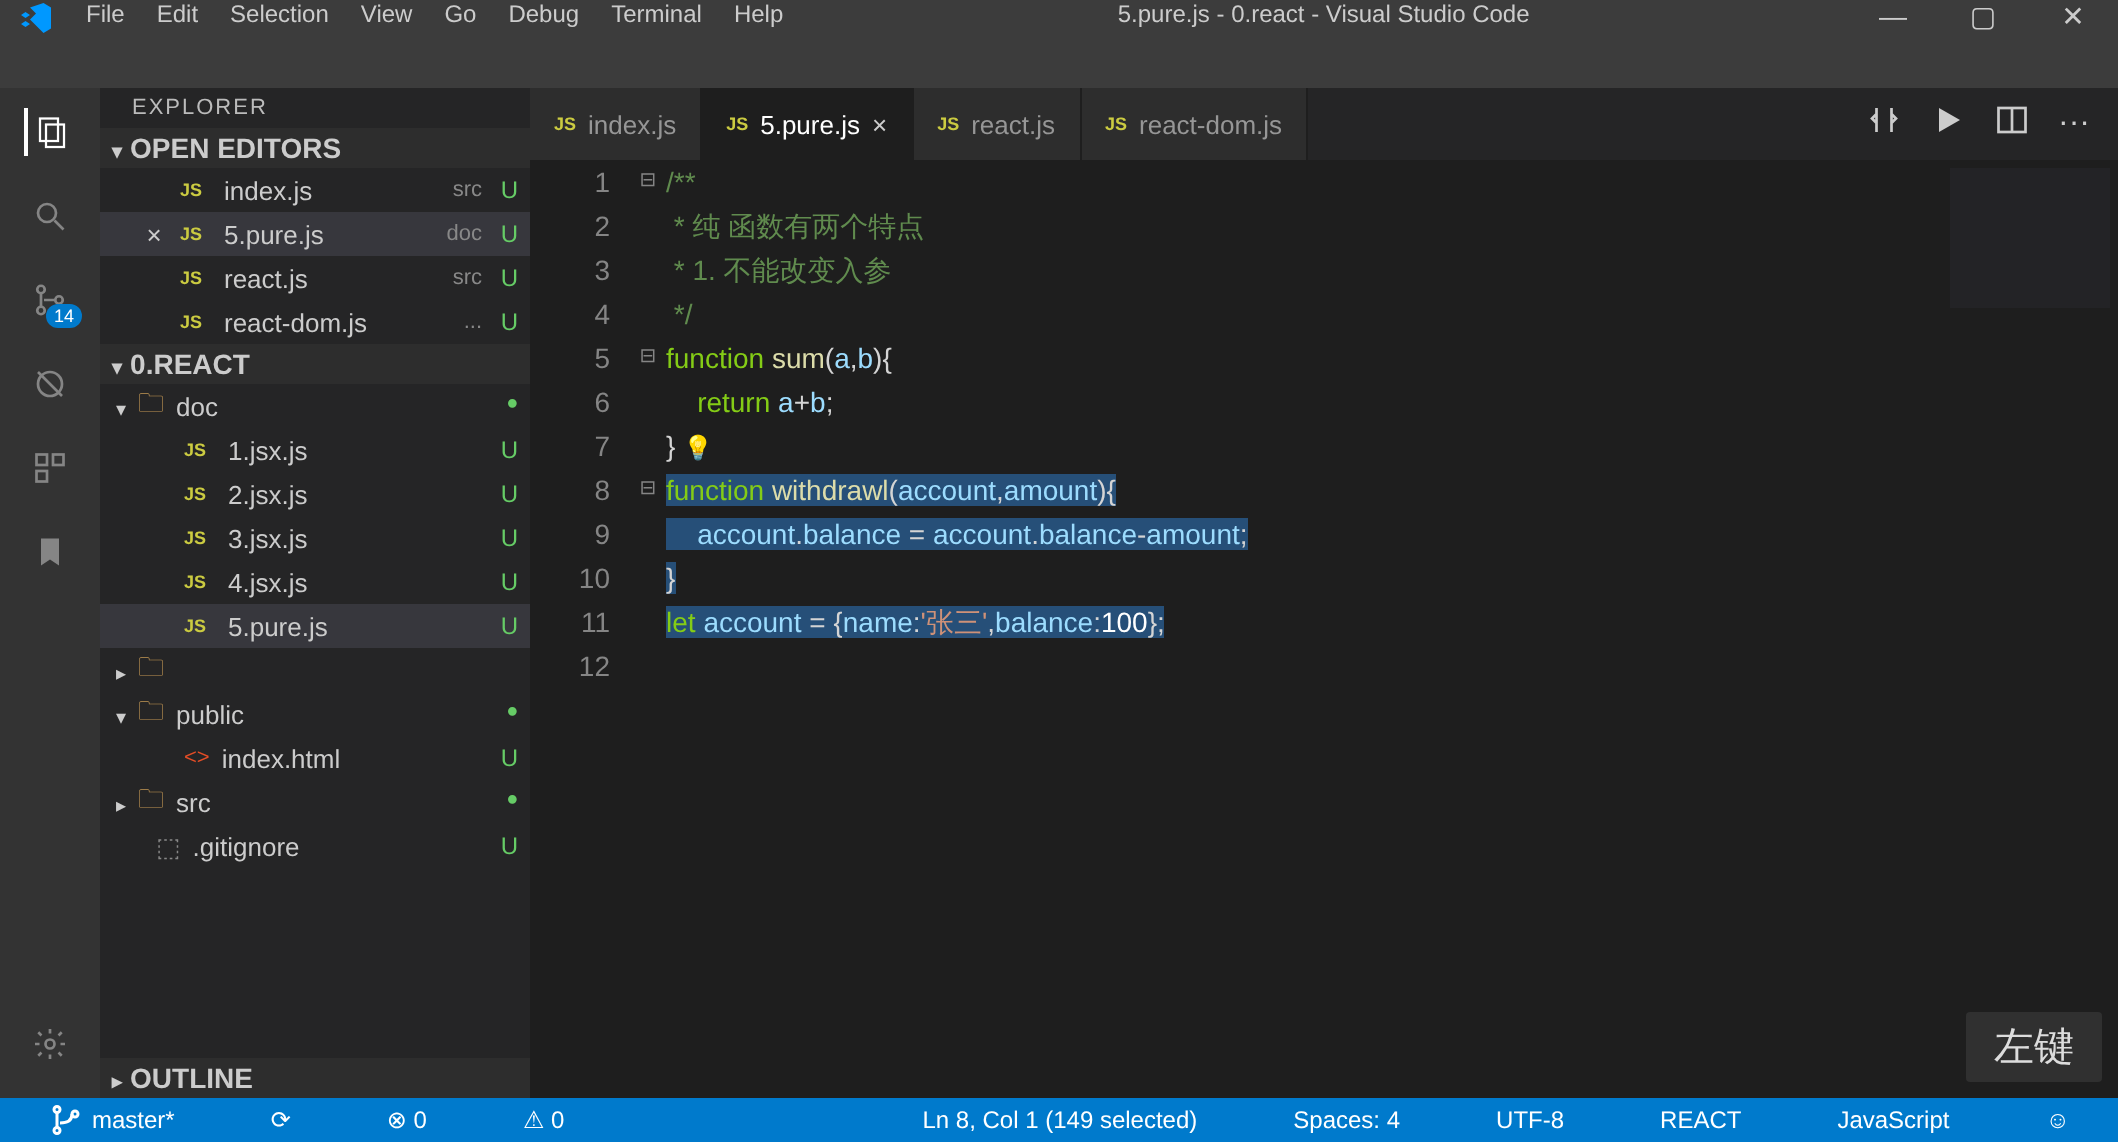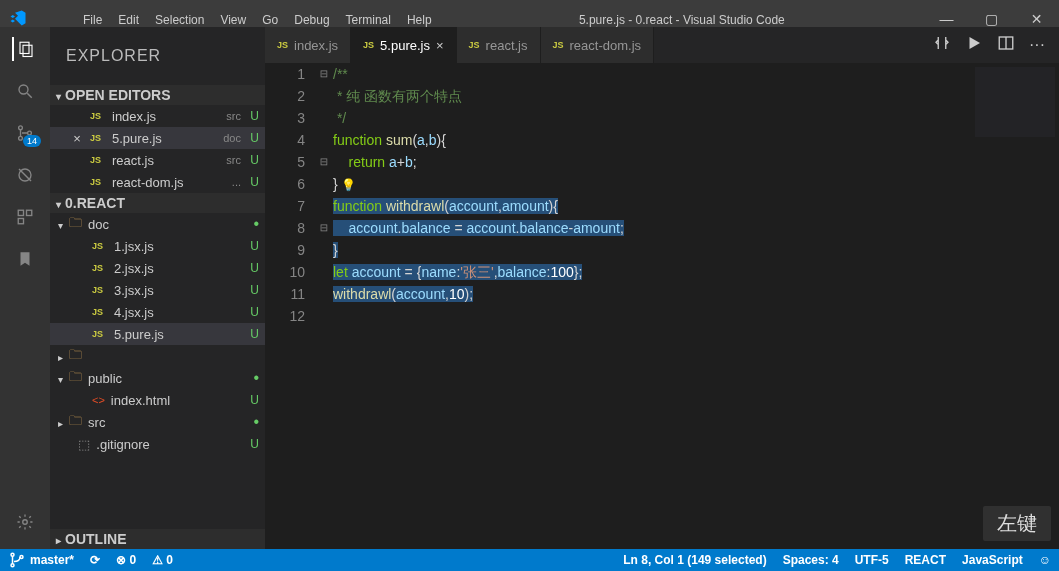--- a/index.html
+++ b/index.html
@@ -1,31 +1,31 @@
 <!DOCTYPE html>
 <html><head>
 <meta charset="utf-8">
 <style>
 * { margin: 0; padding: 0; box-sizing: border-box; font-family: "Segoe UI", sans-serif; }
 body { background: #1e1e1e; color: #ccc; width: 1059px; height: 571px; overflow: hidden; display: flex; flex-direction: column; }
-.titlebar { height: 27px; background: #3c3c3c; display: flex; align-items: flex-end; font-size: 12px; color: #ccc; gap: 40px; }
+.titlebar { height: 44px; background: #3c3c3c; display: flex; align-items: flex-start; font-size: 12px; color: #ccc; }
 .titlebar .logo { width: 35px; display:flex; align-items:center; justify-content:center; color:#0098ff; }
 .titlebar .menu { display: flex; gap: 0; }
 .titlebar .menu span { padding: 0 8px; cursor: pointer; }
 .titlebar .title { flex: 1; text-align: center; color: #ccc; }
 .titlebar .wincontrols { display: flex; }
 .titlebar .wincontrols span { width: 45px; text-align:center; font-size: 14px; cursor:pointer;}
 .main { flex: 1; display: flex; min-height: 0; }
 .activitybar { width: 50px; background: #333; display:flex; flex-direction:column; align-items:center; padding-top:10px; gap: 18px; }
 .activitybar .icon { width: 24px; height: 24px; color: #858585; display:flex; align-items:center; justify-content:center; cursor:pointer; position:relative;}
 .activitybar .icon.active { color: #fff; border-left: 2px solid #fff; margin-left: -2px; padding-left: 2px;}
 .activitybar .badge { position:absolute; bottom:-2px; right:-4px; background:#007acc; color:#fff; border-radius:8px; font-size:9px; padding:0 4px; line-height:12px;}
 .activitybar .bottom { margin-top:auto; margin-bottom: 15px; display:flex; flex-direction:column; gap:18px;}
 .sidebar { width: 215px; background: #252526; display:flex; flex-direction:column; font-size: 13px; overflow: hidden;}
-.sidebar .hdr { padding: 20px 16px; font-size: 16px; letter-spacing: 1px; color:#bbb; }
+.sidebar .hdr { padding: 4px 16px; font-size: 11px; letter-spacing: 1px; color:#bbb; }
 .sidebar .section-hdr { padding: 2px 6px; font-size: 14px; font-weight:bold; color:#ccc; display:flex; align-items:center; gap:4px; cursor:pointer; background:#2d2d2d;}
 .sidebar .file { padding: 1px 6px 1px 20px; display:flex; align-items:center; gap:6px; cursor:pointer; white-space:nowrap; color:#ccc; height: 22px;}
 .sidebar .file.active { background:#37373d;}
 .sidebar .file .closex { width: 14px; text-align:center; color:#ccc;}
 .sidebar .file .spacer { width: 14px;}
 .sidebar .file .js { color:#cbcb41; font-size:9px; font-weight:bold; width: 16px;}
 .sidebar .file .html { color:#e44d26; font-size:11px;}
 .sidebar .file .txt { flex:1; overflow:hidden; text-overflow:ellipsis;}
 .sidebar .file .hint { color:#888; font-size:11px; margin-left:2px;}
 .sidebar .file .dot { color:#6c6; font-size:16px; line-height:10px;}
@@ -49,21 +49,21 @@
 .c-key { color:#84cc16;}
 .c-fn { color:#dcdcaa;}
 .c-var { color:#9cdcfe;}
 .c-str { color:#ce9178;}
 .c-num { color:#ffffff;}
 .c-plain { color:#d4d4d4;}
 .sel { background:#264f78;}
 .bulb { color:#ffcc00; font-size:12px;}
 .minimap { position:absolute; top:4px; right:4px; width:80px; height:70px; background:#25252a; opacity:0.7;}
 .statusbar { height: 22px; background:#007acc; display:flex; align-items:center; font-size:12px; color:#fff; }
-.statusbar .item { padding: 0 8px; cursor:pointer; display:flex; align-items:center; gap:4px;font-weight:bold;}
+.statusbar .item { padding: 0 24px; cursor:pointer; display:flex; align-items:center; gap:4px;}
 .statusbar .right { margin-left:auto; display:flex;}
 .chev::before { content:"▸"; display:inline-block; font-size:10px;}
 .chev.open::before { content:"▾";}
 .tooltip-overlay { position:absolute; right:8px; bottom:30px; background:rgba(50,50,50,0.9); color:#ddd; font-size:20px; padding:4px 14px; border-radius:2px;}
 svg { width:18px; height:18px; }
 </style>
 </head>
 <body>
 
 <div class="titlebar">
@@ -313,29 +313,29 @@
           <div></div>
           <div>⊟</div>
           <div></div>
           <div></div>
           <div></div>
           <div></div>
         </div>
       <div class="lines" id="lines">
           <div class="ln"><span class="c-comment">/**</span></div>
           <div class="ln"><span class="c-comment"> * 纯 函数有两个特点</span></div>
+          <div class="ln"><span class="c-comment"> * 1. 不能改变入参</span></div>
           <div class="ln"><span class="c-comment"> */</span></div>
           <div class="ln"><span class="c-key">function </span><span class="c-fn">sum</span><span class="c-plain">(</span><span class="c-var">a</span><span class="c-plain">,</span><span class="c-var">b</span><span class="c-plain">){</span></div>
           <div class="ln"><span class="c-plain">    </span><span class="c-key">return </span><span class="c-var">a</span><span class="c-plain">+</span><span class="c-var">b</span><span class="c-plain">;</span></div>
           <div class="ln"><span class="c-plain">}</span> <span class="bulb">💡</span></div>
           <div class="ln"><span class="c-key sel">function </span><span class="c-fn sel">withdrawl</span><span class="c-plain sel">(</span><span class="c-var sel">account</span><span class="c-plain sel">,</span><span class="c-var sel">amount</span><span class="c-plain sel">){</span></div>
           <div class="ln"><span class="c-plain sel">    </span><span class="c-var sel">account</span><span class="c-plain sel">.</span><span class="c-var sel">balance</span><span class="c-plain sel"> = </span><span class="c-var sel">account</span><span class="c-plain sel">.</span><span class="c-var sel">balance</span><span class="c-plain sel">-</span><span class="c-var sel">amount</span><span class="c-plain sel">;</span></div>
           <div class="ln"><span class="c-plain sel">}</span></div>
           <div class="ln"><span class="c-key sel">let </span><span class="c-var sel">account</span><span class="c-plain sel"> = {</span><span class="c-var sel">name</span><span class="c-plain sel">:</span><span class="c-str sel">'张三'</span><span class="c-plain sel">,</span><span class="c-var sel">balance</span><span class="c-plain sel">:</span><span class="c-num sel">100</span><span class="c-plain sel">};</span></div>
-          <div class="ln"><span class="c-fn sel">withdrawl</span><span class="c-plain sel">(</span><span class="c-var sel">account</span><span class="c-plain sel">,</span><span class="c-num sel">10</span><span class="c-plain sel">);</span></div>
         </div>
       <div class="minimap"></div>
     </div>
   </div>
 </div>
 
 <div class="statusbar">
   <div class="item">
       <svg viewBox="0 0 24 24" width="13" height="13" fill="none" stroke="currentColor" stroke-width="2">
         <circle cx="6" cy="5" r="2"></circle>
@@ -344,20 +344,20 @@
         <path d="M6 7v10M8 14c5 0 8-2 8-6"></path>
       </svg>
       <span>master*</span>
     </div>
   <div class="item">⟳</div>
   <div class="item">⊗ 0</div>
   <div class="item">⚠ 0</div>
   <div class="right">
     <div class="item">Ln 8, Col 1 (149 selected)</div>
     <div class="item">Spaces: 4</div>
-    <div class="item">UTF-5</div>
+    <div class="item">UTF-8</div>
     <div class="item">REACT</div>
     <div class="item">JavaScript</div>
     <div class="item">☺</div>
   </div>
 </div>
 
 <div class="tooltip-overlay">左键</div>
 
 </body></html>

